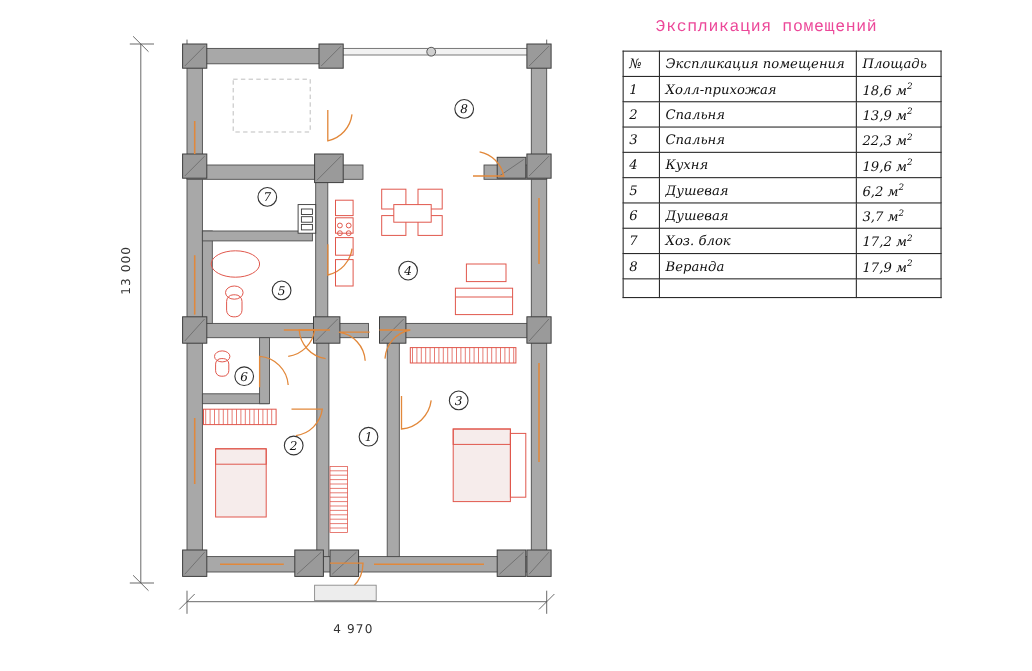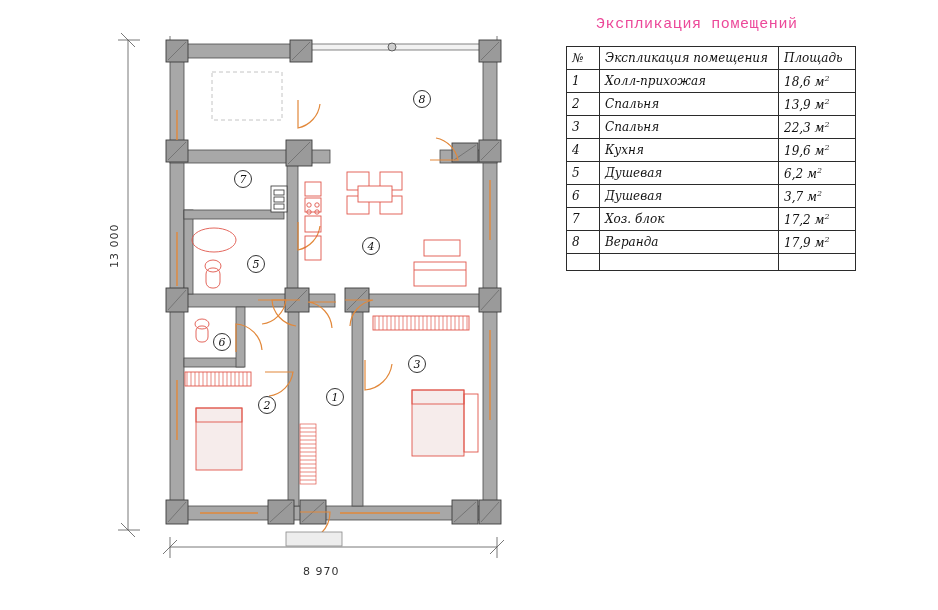--- a/index.html
+++ b/index.html
@@ -308,21 +308,21 @@
   <div class="roomnum" style="left:326px;top:388px;">1</div>
   <div class="roomnum" style="left:258px;top:396px;">2</div>
   <div class="roomnum" style="left:408px;top:355px;">3</div>
   <div class="roomnum" style="left:362px;top:237px;">4</div>
   <div class="roomnum" style="left:247px;top:255px;">5</div>
   <div class="roomnum" style="left:213px;top:333px;">6</div>
   <div class="roomnum" style="left:234px;top:170px;">7</div>
   <div class="roomnum" style="left:413px;top:90px;">8</div>
 
   <div class="dim-text vdim">13 000</div>
-  <div class="dim-text hdim">8 970</div>
+  <div class="dim-text hdim">4 970</div>
 
   <div class="table-title">Экспликация помещений</div>
 
   <div class="table-wrap">
     <table class="expl">
       <thead>
         <tr>
           <th class="num">№</th>
           <th>Экспликация помещения</th>
           <th class="area">Площадь</th>

